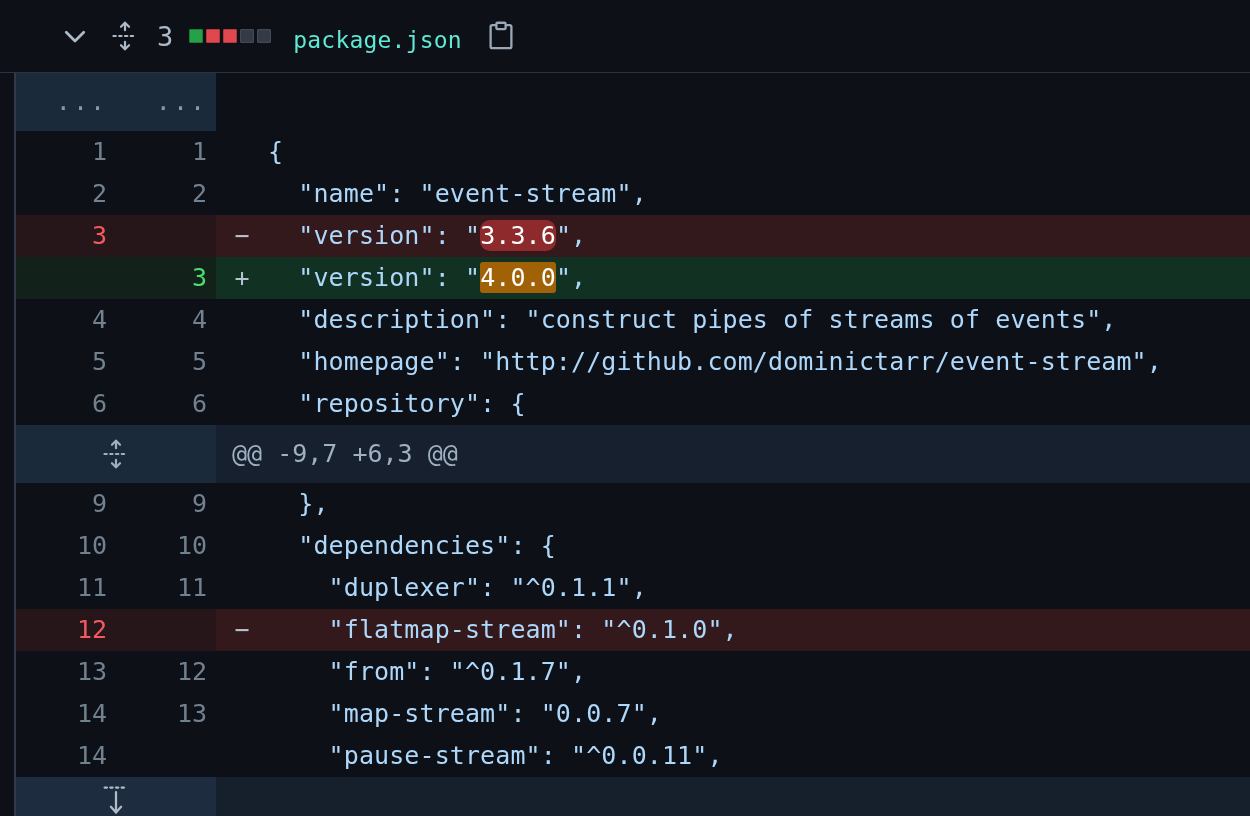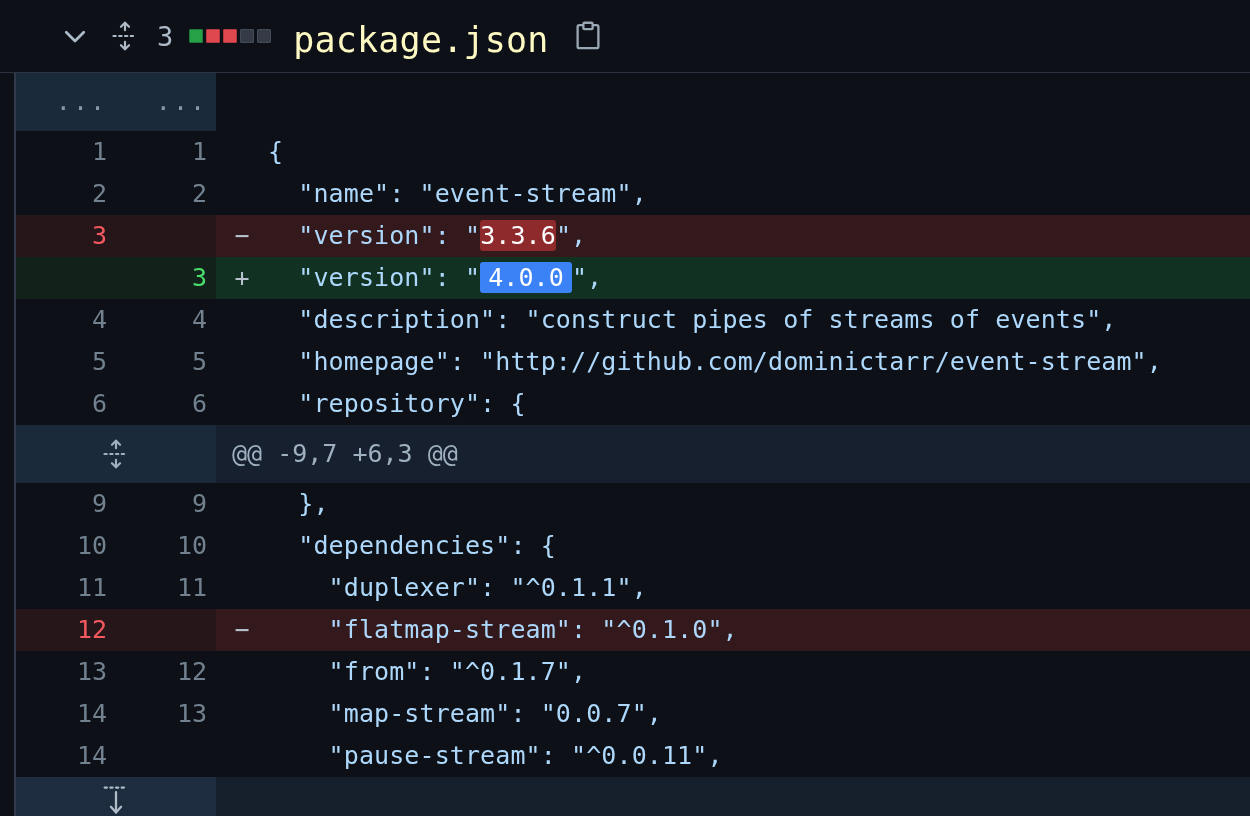--- a/index.html
+++ b/index.html
@@ -81,22 +81,22 @@
     width: 14px;
     height: 14px;
     border-radius: 1px;
     box-sizing: border-box;
   }
   .dsq.add     { background: #26a148; border: 1px solid #1c7c37; }
   .dsq.del     { background: #e04850; border: 1px solid #b4383f; }
   .dsq.neutral { background: #343b47; border: 1px solid #434b57; }
 
   .file-name {
-    color: #fef9c3;
-    font-size: 35px;
+    color: #5eead4;
+    font-size: 23px;
     font-family: "DejaVu Sans Mono", "Liberation Mono", monospace;
     letter-spacing: 0.2px;
     white-space: nowrap;
     margin-top: 8px;
   }
   .copy-btn {
     margin-left: 22px;
     width: 34px;
     height: 40px;
     display: flex;
@@ -167,22 +167,22 @@
   .row-del .gut  { background: #261619; }
   .row-del .code { background: #33191c; }
   .row-del .num-old { color: #f4595f; }
 
   
   .row-add .gut  { background: #12211a; }
   .row-add .code { background: #113123; }
   .row-add .num-new { color: #4ade6c; }
 
   
-  .wd-del { background: #8f2a2c; color: #ffffff; border-radius: 3px; padding: 1px 0; }
-  .wd-add { background: #3b82f6; color: #ffffff; border-radius: 3px; padding: 1px 8px; }
+  .wd-del { background: #8f2a2c; color: #ffffff; border-radius: 10px; padding: 1px 0; }
+  .wd-add { background: #a16207; color: #ffffff; border-radius: 3px; padding: 1px 0; }
 
   
   .row-hunk { height: 58px; line-height: 58px; }
   .row-hunk .gut  { background: #1b2a3b; }
   .row-hunk .code { background: #16202e; }
   .row-hunk .num {
     color: #8898a8;
     font-size: 25px;
     letter-spacing: 2px;
   }

